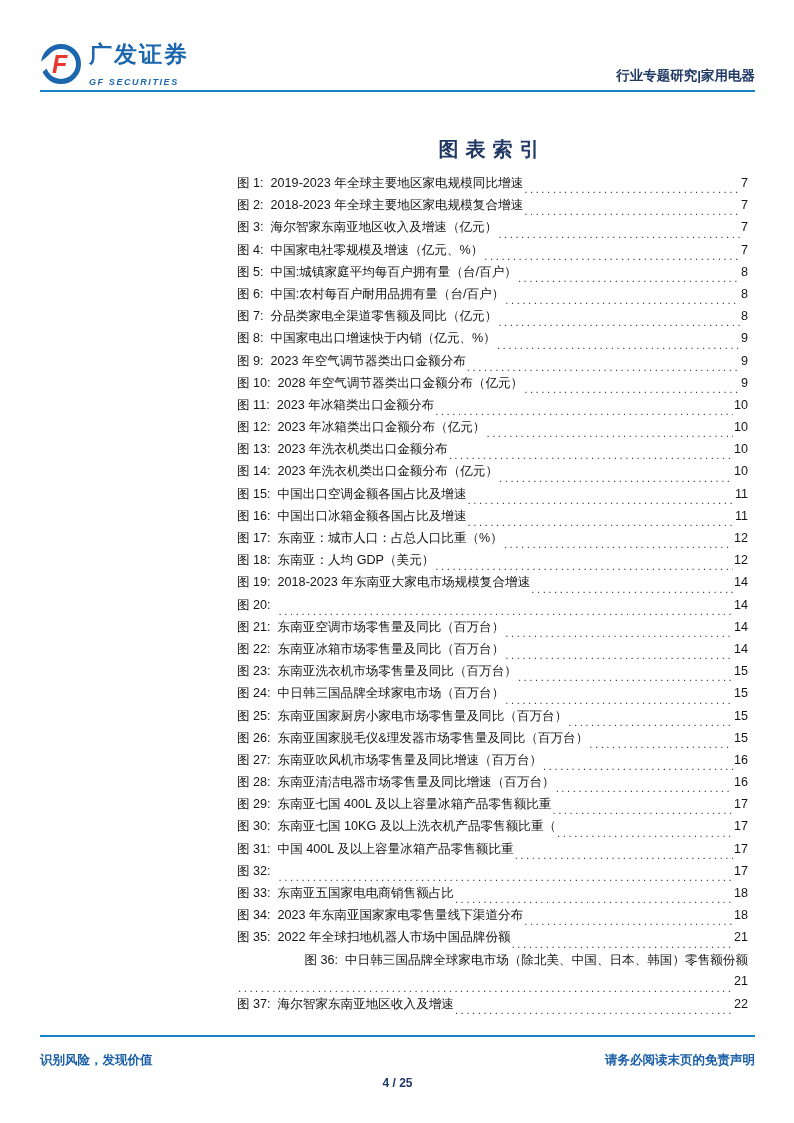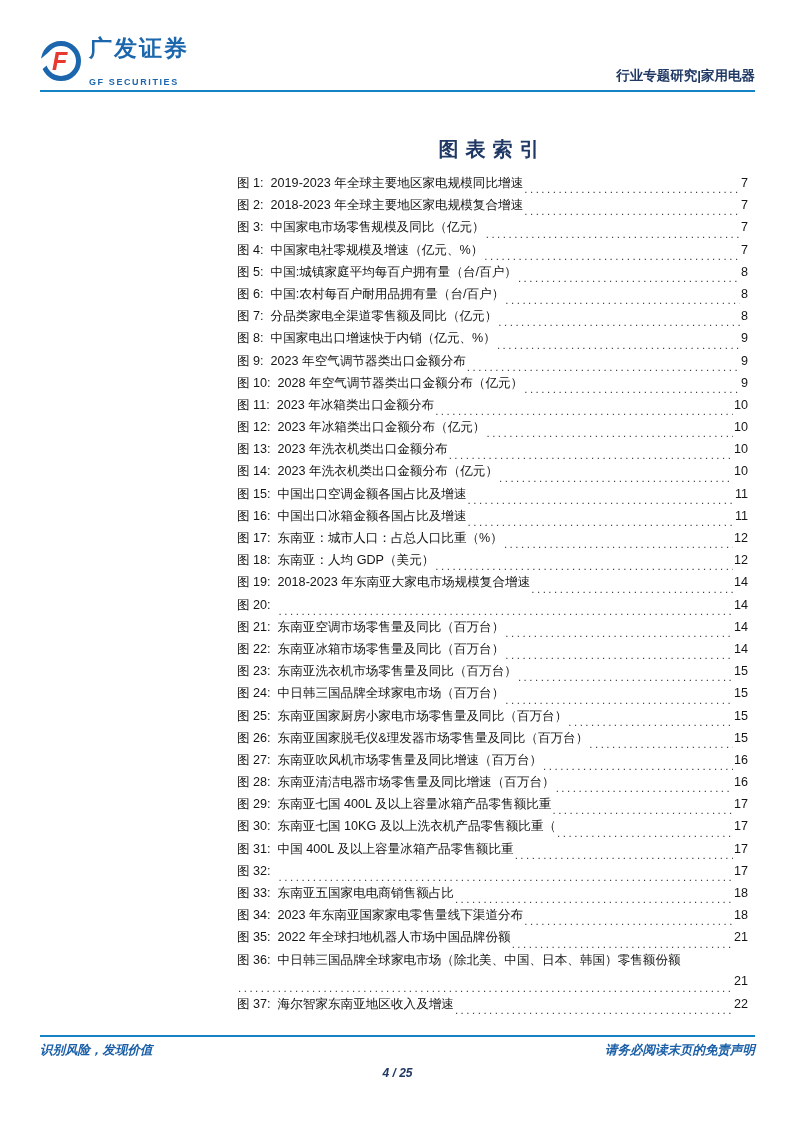--- a/index.html
+++ b/index.html
@@ -11,47 +11,47 @@
   .header{
     position:absolute;left:40px;right:39px;top:44px;height:48px;
     border-bottom:2px solid var(--line-blue);
     display:flex;justify-content:space-between;align-items:flex-end;
     padding-bottom:3px;box-sizing:border-box;
   }
   .logo{display:flex;align-items:center;gap:7px;}
   .logo-emblem{width:42px;height:42px;}
   .logo-text{display:flex;flex-direction:column;justify-content:flex-start;}
   .logo-cn{font-size:23px;font-weight:bold;color:var(--logo-blue);letter-spacing:2px;line-height:1.05;}
-  .logo-en{font-size:9px;font-weight:bold;color:var(--logo-blue);letter-spacing:1.6px;margin-top:17px;}
+  .logo-en{font-size:9px;font-weight:bold;color:var(--logo-blue);letter-spacing:1.6px;margin-top:11px;font-style:italic;}
   .header-right{font-size:13.5px;font-weight:600;color:var(--navy);padding-bottom:2px;}
   
   .toc{position:absolute;left:237px;width:511px;top:136px;}
   .toc-heading{
     text-align:center;font-size:20px;font-weight:bold;color:var(--navy);
     letter-spacing:7px;margin:0 0 12px 0;
     font-family:"Liberation Serif","DejaVu Serif",serif;
   }
   .toc-list{width:100%;}
   .toc-row{display:flex;align-items:baseline;height:22.2px;font-size:12.6px;color:#151515;justify-content:flex-end;}
   .toc-label{white-space:pre;flex:none;margin-right:7px;}
   .toc-entry-title{white-space:pre;flex:none;}
   .leader{
     flex:1;overflow:hidden;white-space:nowrap;color:#3a3a3a;
     letter-spacing:2.5px;font-size:11.5px;margin:0 1px;align-self:flex-end;
     position:relative;top:-2px;
   }
   .leader::after{content:"..............................................................................................................................................................................";}
   .toc-page{flex:none;color:#151515;}
   .toc-row-wrap{font-size:12.6px;color:#151515;}
-  .toc-row-wrap .wrap-line1{display:flex;align-items:baseline;height:22.2px;}
+  .toc-row-wrap .wrap-line1{display:flex;align-items:baseline;height:22.2px;justify-content:flex-end;}
   .toc-row-wrap .wrap-line2{display:flex;align-items:baseline;height:22.2px;}
   
   .footer{
     position:absolute;left:40px;right:39px;top:1035px;
-    border-top:2px solid var(--line-blue);padding-top:5px;font-style:italic;
+    border-top:2px solid var(--line-blue);padding-top:15px;
   }
   .footer-row{display:flex;justify-content:space-between;align-items:baseline;}
   .footer-left,.footer-right{font-size:12.5px;font-weight:bold;color:var(--foot-blue);}
   .footer-page{text-align:center;margin-top:7px;font-size:12px;font-weight:bold;color:var(--navy);}
   :root{
     --line-blue:#1583c5;
     --logo-blue:#1b66ad;
     --navy:#1f3864;
     --foot-blue:#1a5fa8;
     --logo-red:#e8382f;
@@ -87,21 +87,21 @@
           <span class="toc-page">7</span>
         </div>
         <div class="toc-row">
           <span class="toc-label">图 2:</span>
           <span class="toc-entry-title">2018-2023 年全球主要地区家电规模复合增速</span>
           <span class="leader"></span>
           <span class="toc-page">7</span>
         </div>
         <div class="toc-row">
           <span class="toc-label">图 3:</span>
-          <span class="toc-entry-title">中国家电市场零售规模及同比（亿元）</span>
+          <span class="toc-entry-title">海尔智家东南亚地区收入及增速（亿元）</span>
           <span class="leader"></span>
           <span class="toc-page">7</span>
         </div>
         <div class="toc-row">
           <span class="toc-label">图 4:</span>
           <span class="toc-entry-title">中国家电社零规模及增速（亿元、%）</span>
           <span class="leader"></span>
           <span class="toc-page">7</span>
         </div>
         <div class="toc-row">

